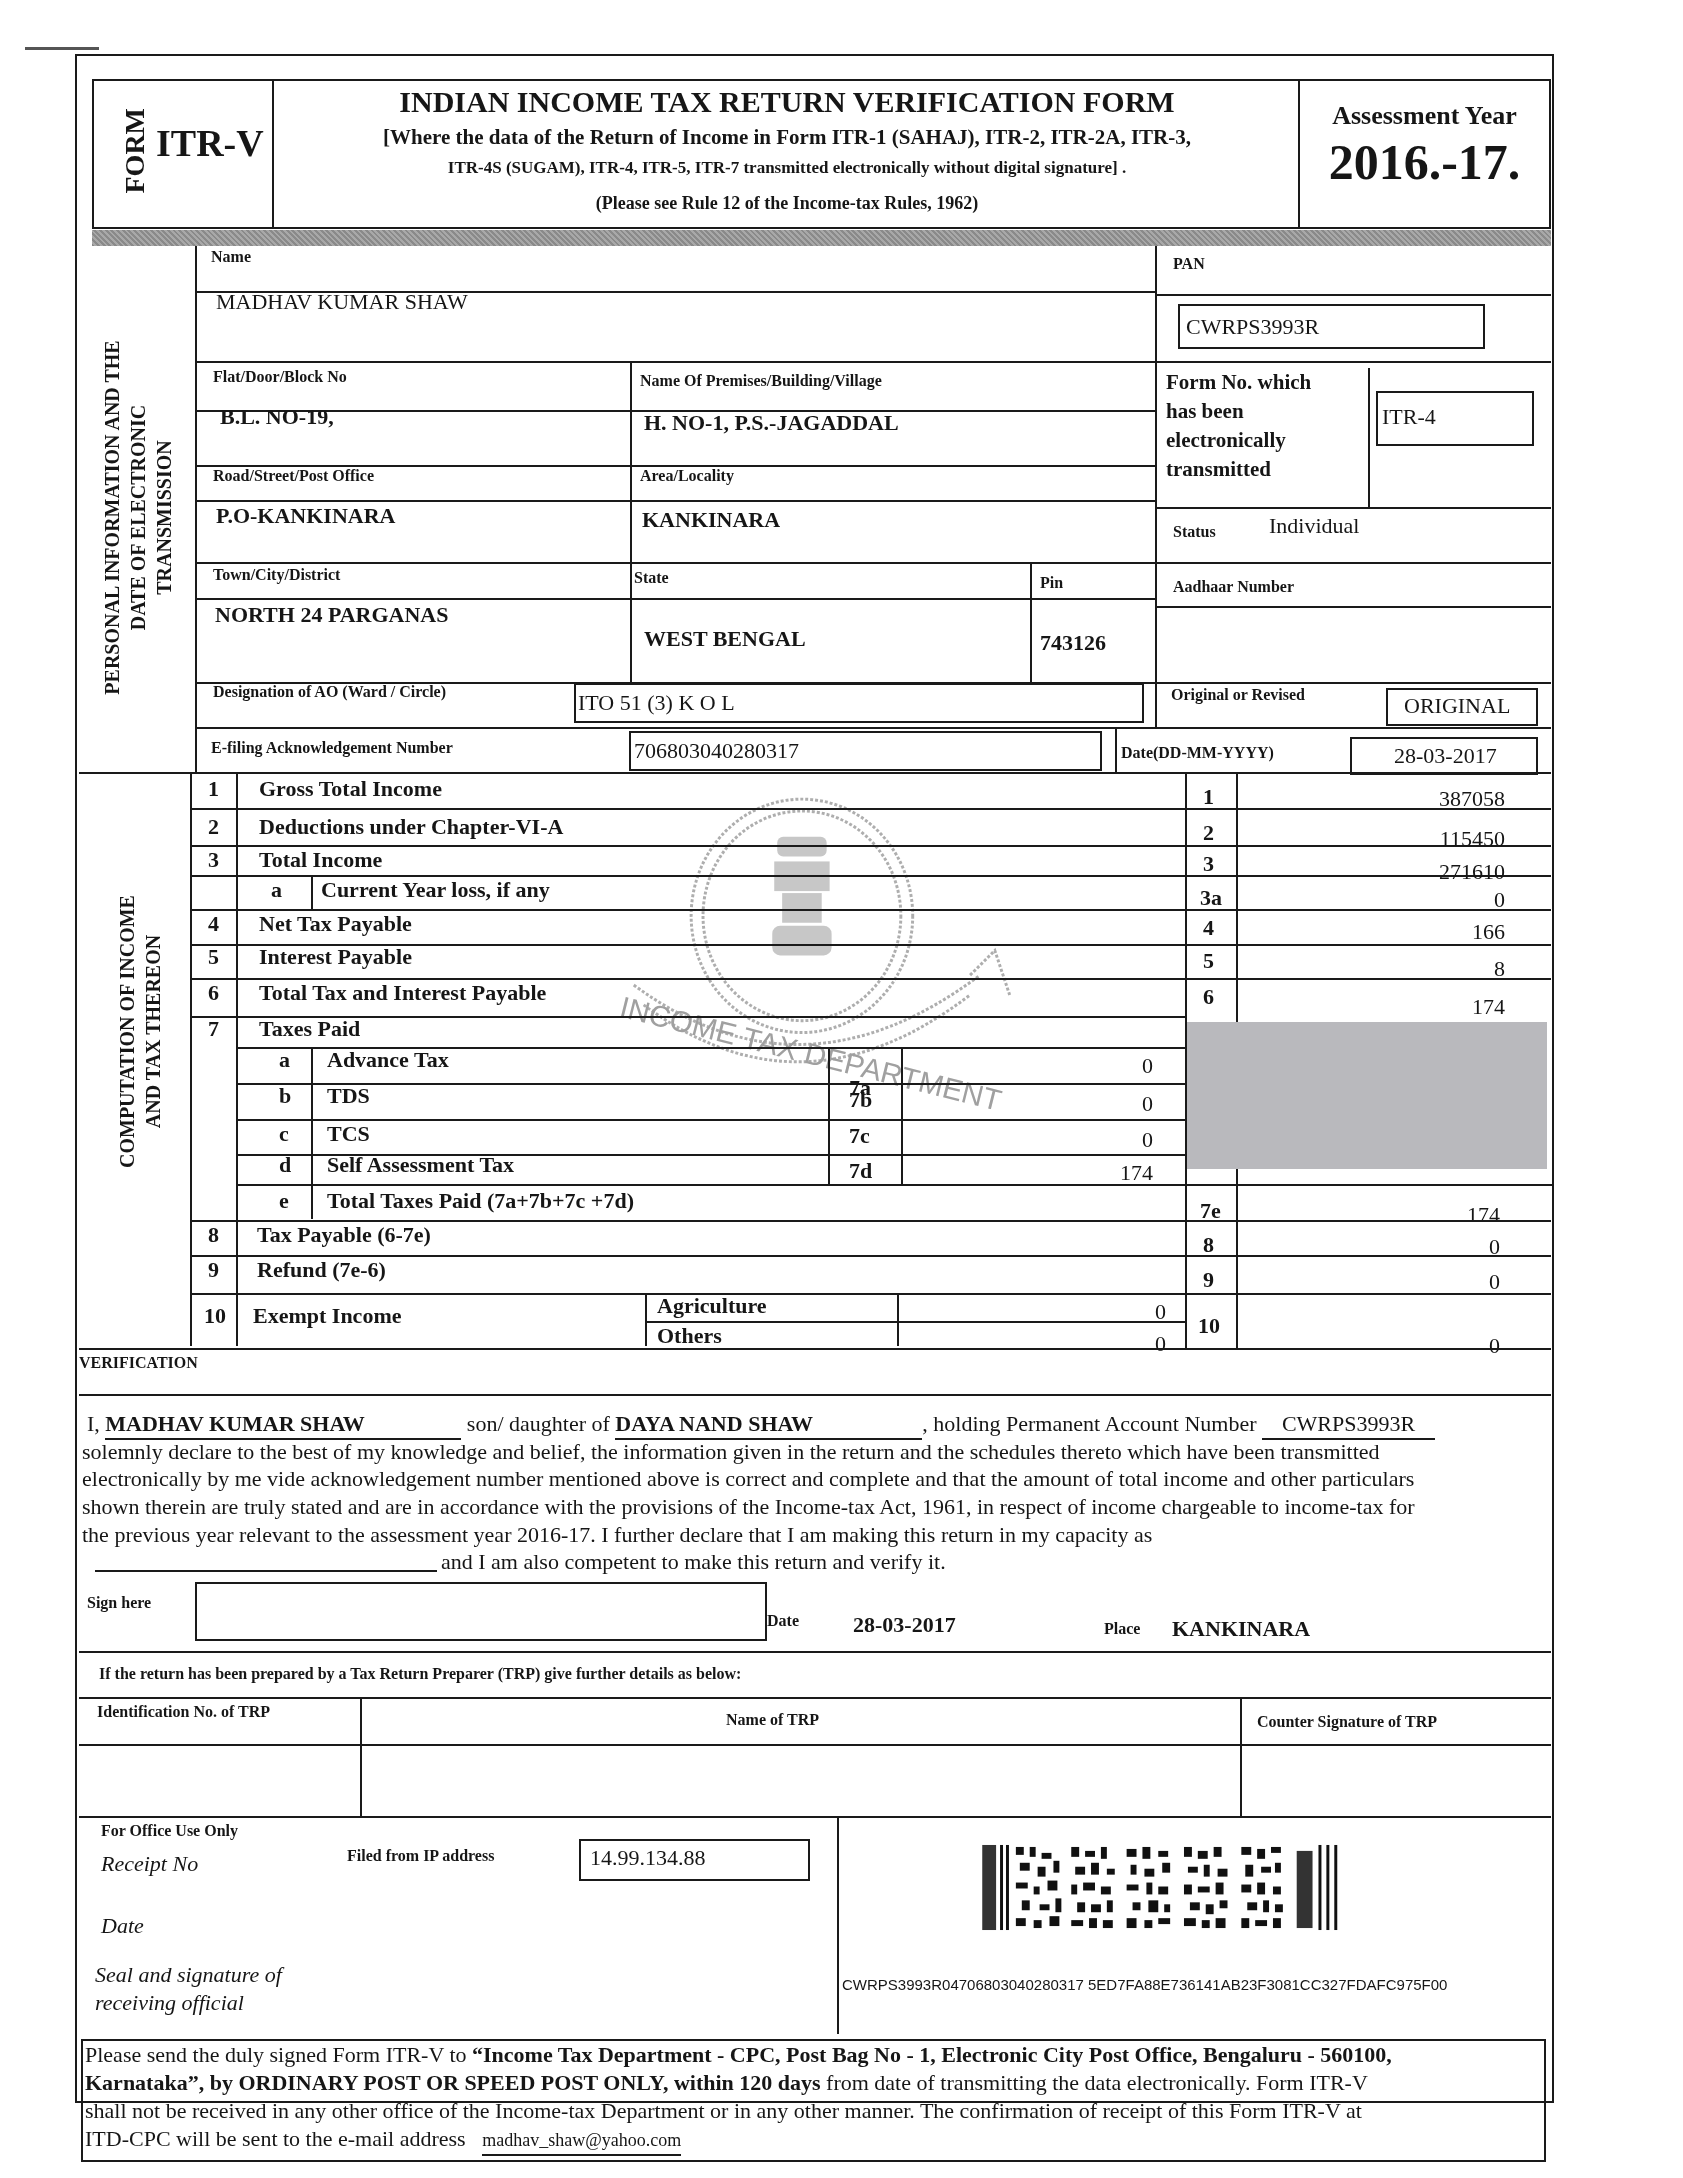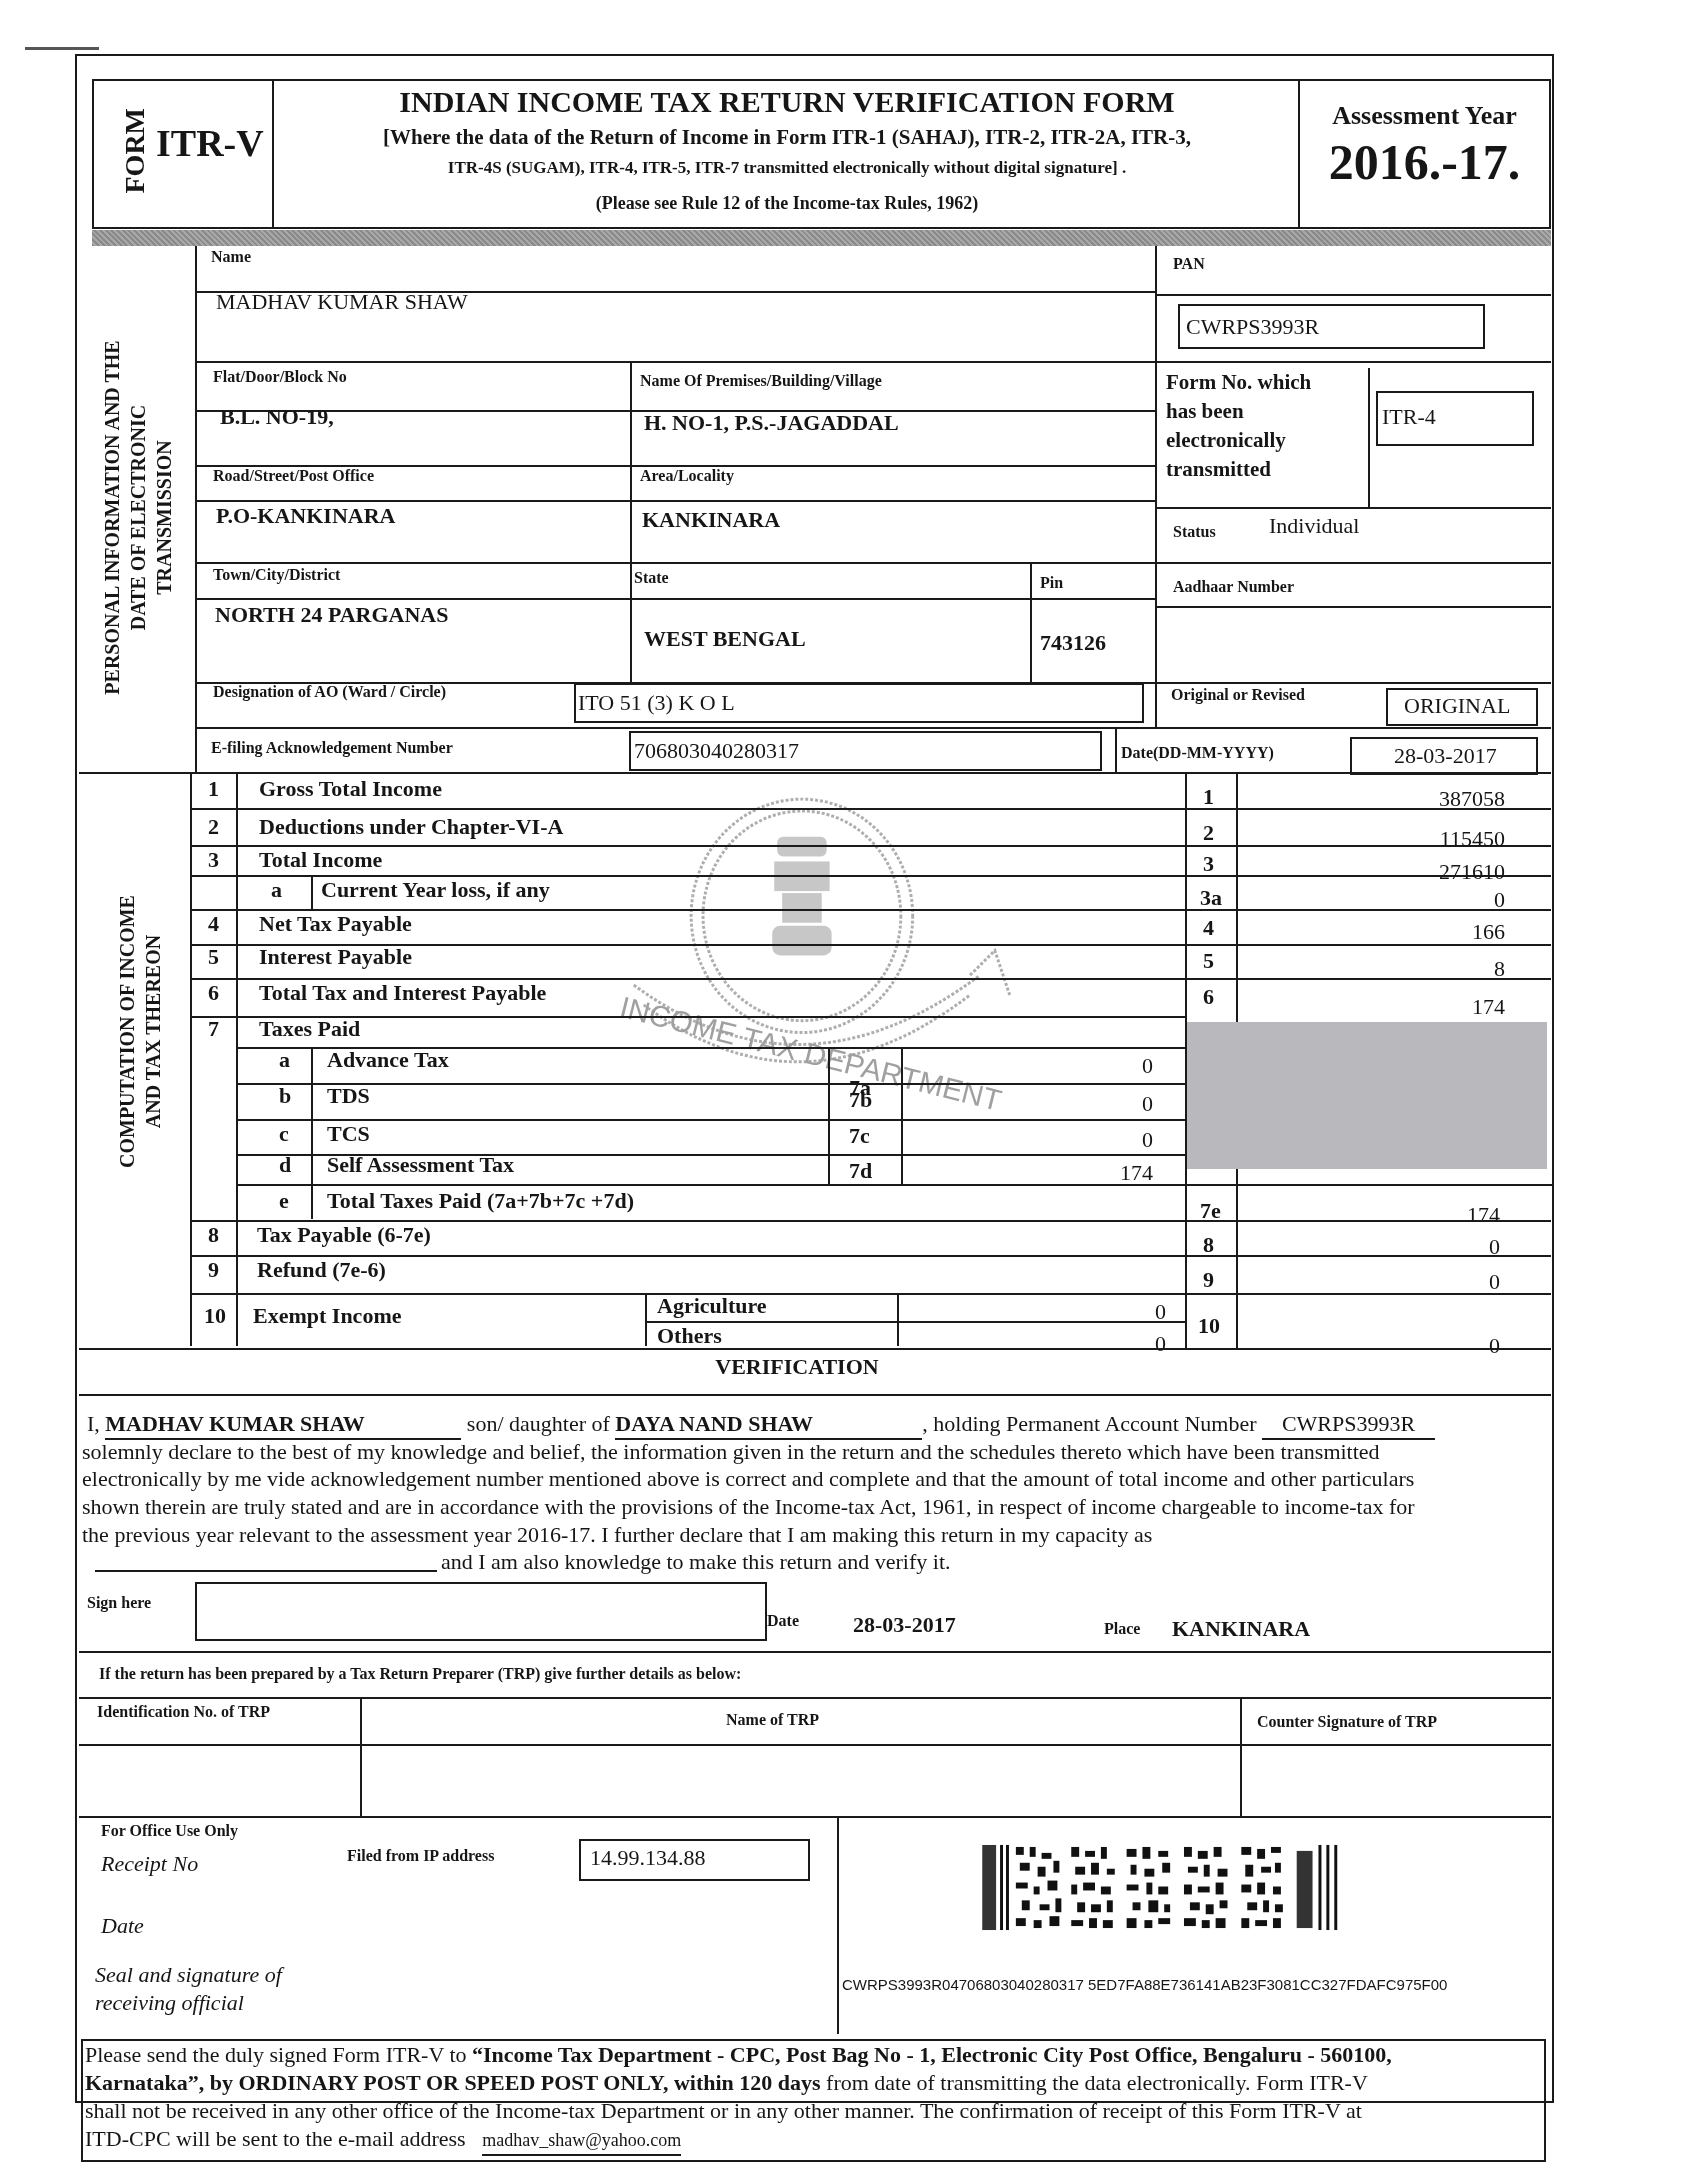--- a/index.html
+++ b/index.html
@@ -250,36 +250,36 @@
 <div class="bval" style="left:253px;top:1303px;">Exempt Income</div>
 <div class="bval" style="left:657px;top:1293px;">Agriculture</div>
 <div class="num" style="left:950px;width:216px;top:1299px;">0</div>
 <div class="bval" style="left:657px;top:1323px;">Others</div>
 <div class="num" style="left:950px;width:216px;top:1331px;">0</div>
 <div class="bval" style="left:1198px;top:1313px;">10</div>
 <div class="num" style="left:1287px;width:213px;top:1333px;">0</div>
 
 <div class="hl" style="left:79px;top:1348px;width:1472px;"></div>
 
-<div class="abs" style="left:79px;top:1354px;width:1436px;text-align:center;font-size:22px;font-weight:bold;">VERIFICATION</div>
+<div class="abs" style="left:79px;top:1354px;width:1436px;text-align:left;font-size:16px;font-weight:bold;">VERIFICATION</div>
 <div class="hl" style="left:79px;top:1394px;width:1472px;"></div>
 
 <div class="para" style="left:87px;top:1410px;">
   <span>I,</span>
   <span class="uline" style="width:356px;font-weight:bold;">MADHAV KUMAR SHAW</span>
   <span>son/ daughter of</span>
   <span class="uline" style="width:307px;font-weight:bold;">DAYA NAND SHAW</span><span>, holding Permanent Account Number</span>
   <span class="uline" style="width:173px;text-align:center;">CWRPS3993R</span>
 </div>
 <div class="para" style="left:82px;top:1438px;">solemnly declare to the best of my knowledge and belief, the information given in the return and the schedules thereto which have been transmitted</div>
 <div class="para" style="left:82px;top:1465px;">electronically by me vide acknowledgement number mentioned above is correct and complete and that the amount of total income and other particulars</div>
 <div class="para" style="left:82px;top:1493px;">shown therein are truly stated and are in accordance with the provisions of the Income-tax Act, 1961, in respect of income  chargeable to income-tax for</div>
 <div class="para" style="left:82px;top:1521px;">the previous year relevant to the assessment year 2016-17. I further declare that I am making this return in my capacity as</div>
 <div class="abs" style="left:95px;top:1570px;width:342px;border-bottom:2px solid #1a1a1a;"></div>
-<div class="para" style="left:441px;top:1548px;">and I am also knowledge to make this return and verify it.</div>
+<div class="para" style="left:441px;top:1548px;">and I am also competent to make this return and verify it.</div>
 
 <div class="lbl" style="left:87px;top:1594px;">Sign here</div>
 <div class="box" style="left:195px;top:1582px;width:572px;height:59px;"></div>
 <div class="lbl" style="left:767px;top:1612px;">Date</div>
 <div class="bval" style="left:853px;top:1612px;">28-03-2017</div>
 <div class="lbl" style="left:1104px;top:1620px;">Place</div>
 <div class="bval" style="left:1172px;top:1616px;">KANKINARA</div>
 <div class="hl" style="left:79px;top:1651px;width:1472px;"></div>
 
 <div class="lbl" style="left:99px;top:1665px;">If the return has been prepared by a Tax Return Preparer (TRP) give further details as below:</div>

